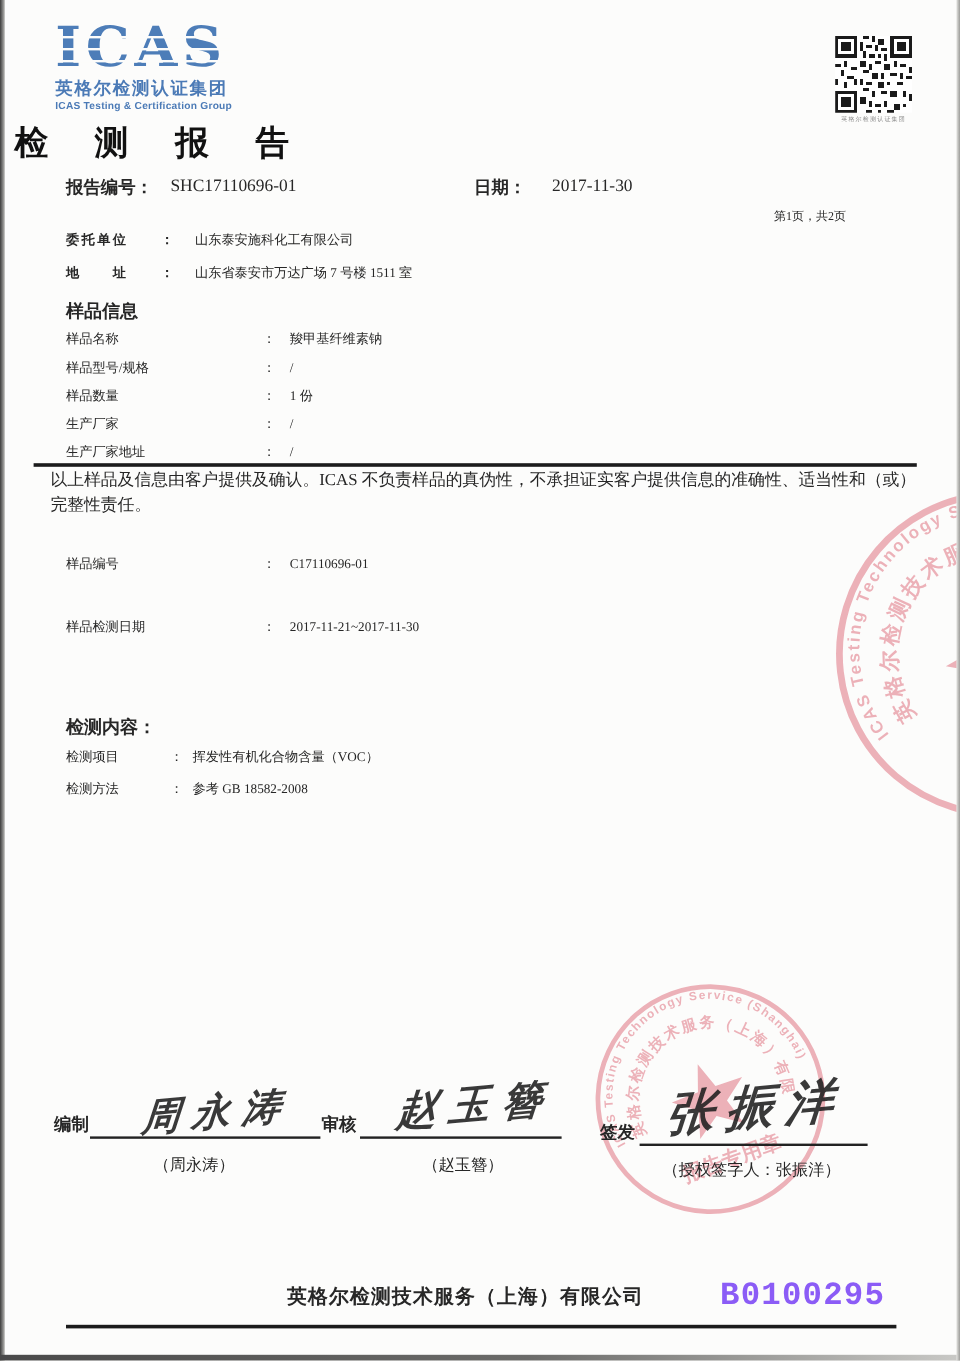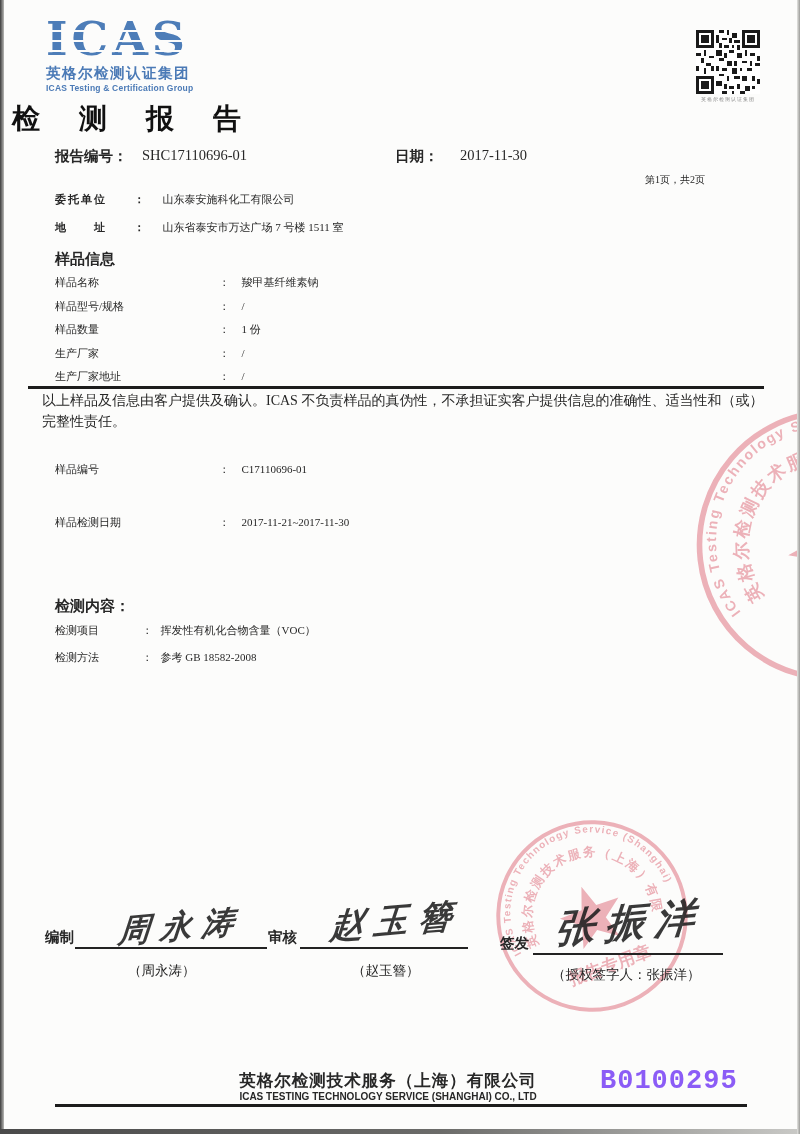--- a/index.html
+++ b/index.html
@@ -296,16 +296,15 @@
   <div class="sig-hand" style="left:330px; top:898px; font-size:34px">赵玉簪</div>
   <div class="sig-line" style="left:300px; top:947px; width:168px"></div>
   <div class="sig-print" style="left:352px; top:962px">（赵玉簪）</div>
 
   <div class="sig-label" style="left:500px; top:934px">签发</div>
   <div class="sig-hand" style="left:555px; top:895px; font-size:40px">张振洋</div>
   <div class="sig-line" style="left:533px; top:953px; width:190px"></div>
   <div class="sig-print" style="left:552px; top:966px">（授权签字人：张振洋）</div>
 
   <div class="abs footer-cn">英格尔检测技术服务（上海）有限公司</div>
-  <div class="abs footer-en">ICAS TESTING TECHNOLOGY SERVICE (SHANGHAI) CO., LTD</div>
   <div class="abs serial">B0100295</div>
   <div class="rule footer-rule"></div>
 </div>
 
 </body></html>

